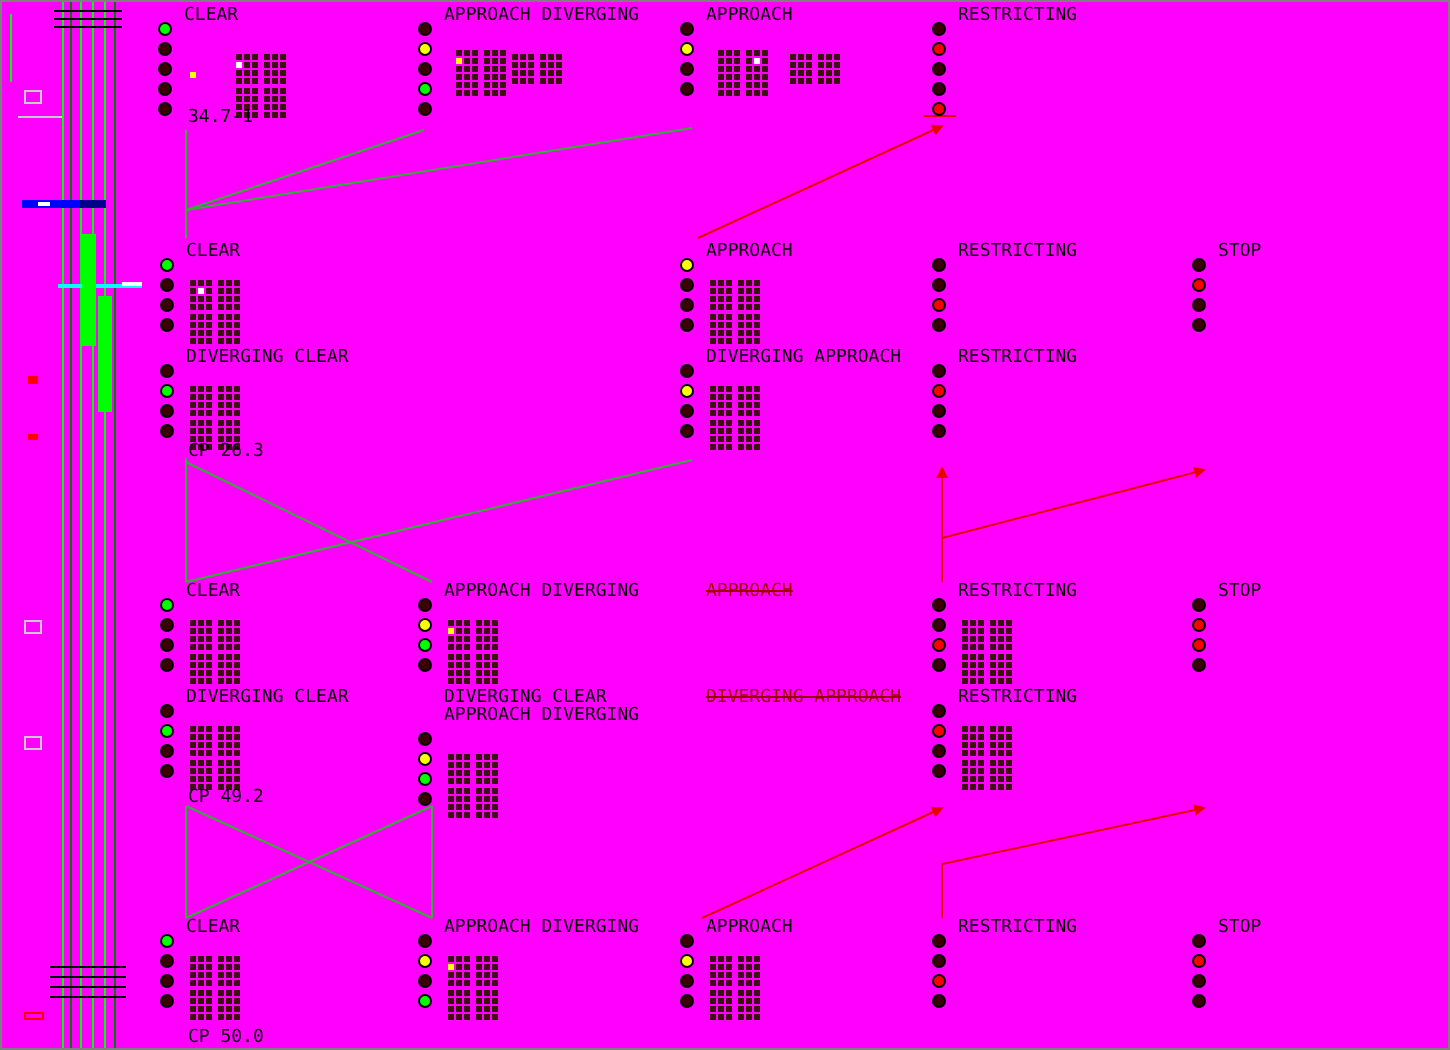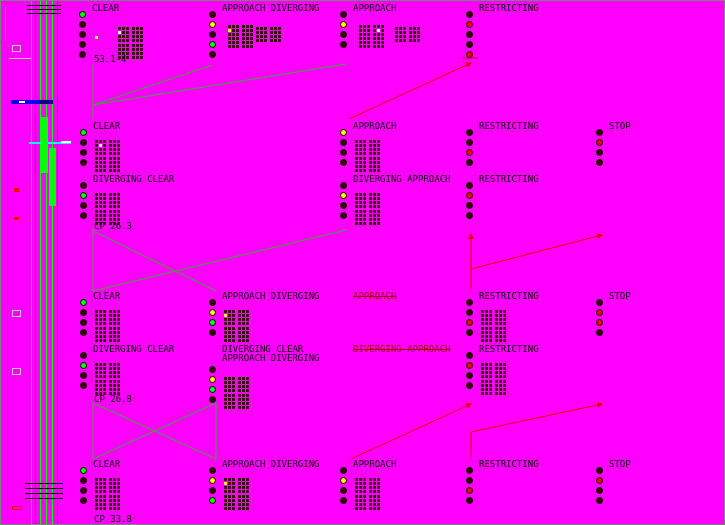--- a/index.html
+++ b/index.html
@@ -979,18 +979,18 @@
       <div class="sig-label" style="left: 478px; top: 459px; color: rgb(0, 0, 0);">RESTRICTING</div>
       <div class="lamp" style="left: 465px; top: 466px; background: rgb(61, 0, 0);"></div>
       <div class="lamp" style="left: 465px; top: 476px; background: rgb(61, 0, 0);"></div>
       <div class="lamp" style="left: 465px; top: 486px; background: rgb(255, 0, 0);"></div>
       <div class="lamp" style="left: 465px; top: 496px; background: rgb(61, 0, 0);"></div>
       <div class="sig-label" style="left: 608px; top: 459px; color: rgb(0, 0, 0);">STOP</div>
       <div class="lamp" style="left: 595px; top: 466px; background: rgb(61, 0, 0);"></div>
       <div class="lamp" style="left: 595px; top: 476px; background: rgb(255, 0, 0);"></div>
       <div class="lamp" style="left: 595px; top: 486px; background: rgb(61, 0, 0);"></div>
       <div class="lamp" style="left: 595px; top: 496px; background: rgb(61, 0, 0);"></div>
-      <div class="cp-label" style="left: 93px; top: 54px; color: rgb(0, 0, 0);">53.1-4</div>
+      <div class="cp-label" style="left: 93px; top: 54px; color: rgb(0, 0, 0);">34.7-1</div>
       <div class="cp-label" style="left: 93px; top: 221px; color: rgb(0, 0, 0);">CP 26.3</div>
-      <div class="cp-label" style="left: 93px; top: 394px; color: rgb(0, 0, 0);">CP 26.8</div>
-      <div class="cp-label" style="left: 93px; top: 514px; color: rgb(0, 0, 0);">CP 33.8</div>
+      <div class="cp-label" style="left: 93px; top: 394px; color: rgb(0, 0, 0);">CP 49.2</div>
+      <div class="cp-label" style="left: 93px; top: 514px; color: rgb(0, 0, 0);">CP 50.0</div>
     </div>
 </div>
 
 </body></html>

